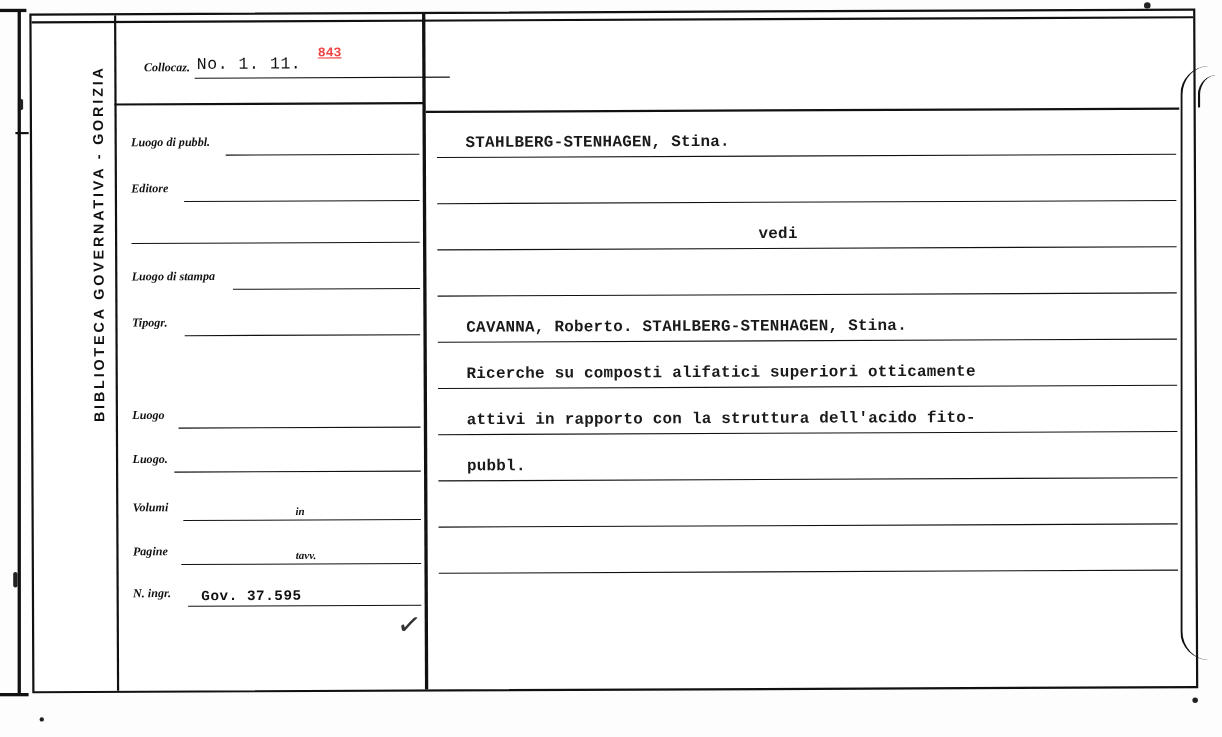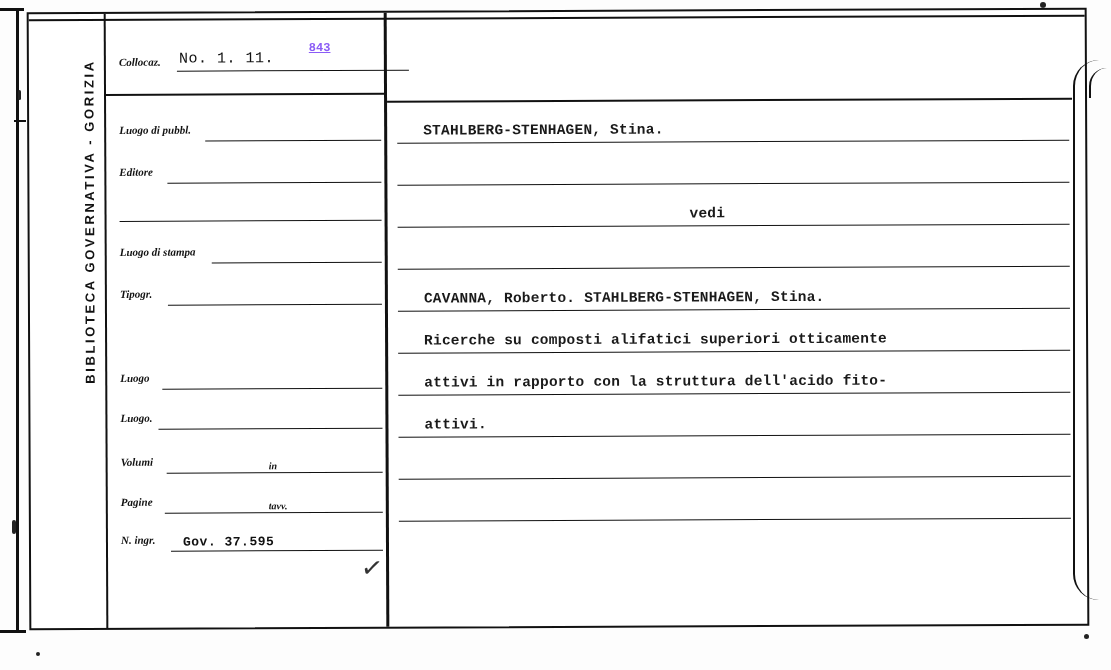--- a/index.html
+++ b/index.html
@@ -152,26 +152,26 @@
     left: 150px;
     top: 37px;
     font-family: "Liberation Mono", monospace;
     font-size: 15px;
     font-weight: normal;
     color: #111;
     letter-spacing: 0.5px;
   }
   #callno-sup {
     position: absolute;
-    left: 280px;
+    left: 260px;
     top: 28px;
     font-family: "Liberation Mono", monospace;
     font-size: 12px;
     font-weight: bold;
-    color: #8b5cf6;
+    color: #ef4444;
     text-decoration: underline;
   }
 
   
   #pencilmark {
     position: absolute;
     left: 330px;
     top: 540px;
     font-family: "Liberation Serif", serif;
     font-size: 26px;
@@ -226,21 +226,21 @@
   <div class="speck" style="left:36px;top:652px;width:4px;height:4px;"></div>
 
   <div id="card">
 
     <div class="vrule" id="vrule-left"></div>
     <div class="vrule" id="vrule-mid"></div>
 
     <div id="libname">BIBLIOTECA GOVERNATIVA - GORIZIA</div>
 
     <div class="frow" style="top:36px;width:290px;height:22px;">
-      <span class="flabel" style="top:6px;">Collocaz.</span>
+      <span class="flabel" style="top:6px;margin-left:12px;">Collocaz.</span>
       <span class="fline" style="left:58px;"></span>
     </div>
     <span id="callno">No. 1. 11.</span>
     <span id="callno-sup">843</span>
 
     <div style="position:absolute;left:75px;top:80px;width:282px;height:2px;background:#111;"></div>
     <div style="position:absolute;left:358px;top:88px;width:685px;height:2px;background:#111;"></div>
 
     <div class="frow" style="top:110px;width:262px;">
       <span class="flabel">Luogo di pubbl.</span>
@@ -305,20 +305,20 @@
     <div class="rline" style="top:382px;"></div>
     <div class="rline" style="top:424px;"></div>
     <div class="rline" style="top:466px;"></div>
     <div class="rline" style="top:508px;"></div>
 
     <div class="typed" style="left:394px;top:110px;">STAHLBERG-STENHAGEN, Stina.</div>
     <div class="typed" style="left:660px;top:194px;">vedi</div>
     <div class="typed" style="left:394px;top:278px;">CAVANNA, Roberto.  STAHLBERG-STENHAGEN, Stina.</div>
     <div class="typed" style="left:394px;top:320px;">Ricerche su composti alifatici superiori otticamente</div>
     <div class="typed" style="left:394px;top:362px;">attivi in rapporto con la struttura dell'acido fito-</div>
-    <div class="typed" style="left:394px;top:404px;">attivi.</div>
+    <div class="typed" style="left:394px;top:404px;">pubbl.</div>
 
   </div>
 
   <div id="edge-curve"></div>
   <div id="edge-curve2"></div>
 
 </div>
 
 </body></html>

